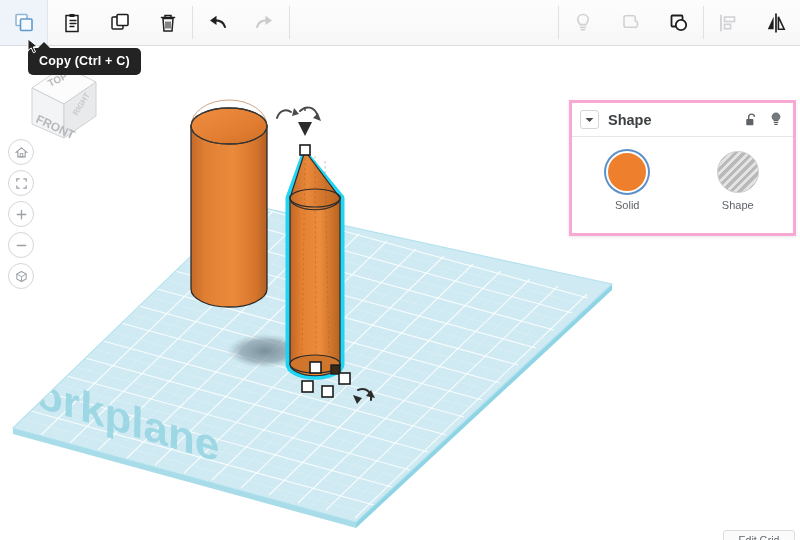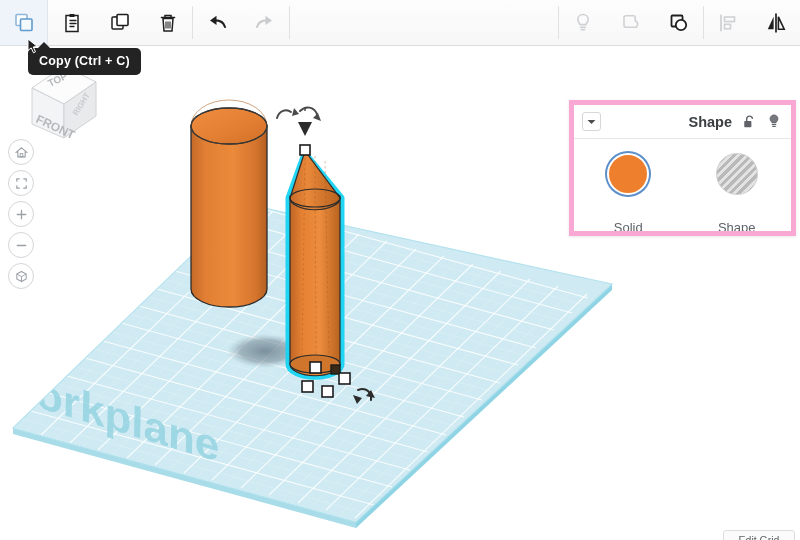--- a/index.html
+++ b/index.html
@@ -2,21 +2,21 @@
 <html><head>
 <meta charset="utf-8">
 <style>
   * { box-sizing: border-box; margin: 0; padding: 0; }
   html, body {
     width: 800px; height: 540px;
     overflow: hidden;
     font-family: "Liberation Sans", sans-serif;
     background: #ffffff;
   }
-  #app { position: relative; width: 800px; height: 540px; overflow: hidden; text-align: right; }
+  #app { position: relative; width: 800px; height: 540px; overflow: hidden; }
 
   
   .toolbar {
     position: absolute; left: 0; top: 0; width: 800px; height: 46px;
     background: linear-gradient(#fdfdfd, #f7f7f8);
     border-bottom: 1px solid #dcdde0;
     display: flex; align-items: stretch;
   }
   .tb-btn {
     width: 48px; height: 45px;
@@ -68,21 +68,21 @@
     margin: 5px auto;
     display: flex; align-items: center; justify-content: center;
     color: #9aa0a6;
   }
   .navbtn svg { display:block; }
 
   
   .shape-panel {
     position: absolute; left: 569px; top: 54px; width: 227px; height: 136px;
     background: #ffffff;
-    border: 5px solid #f9a8d4;
+    border: 3px solid #f9a8d4;
     border-radius: 0;
     box-shadow: 0 1px 3px rgba(0,0,0,0.10);
     overflow: hidden;
   }
   .shape-header {
     height: 34px; display: flex; align-items: center;
     border-bottom: 1px solid #e6e7e9;
     padding: 0 10px 0 8px;
     background: #fff;
   }
@@ -105,21 +105,21 @@
   .swatch.solid {
     background: #ee7f2d;
     border: 2px solid #ffffff;
     box-shadow: 0 0 0 2px #5b8fc9;
   }
   .swatch.hole {
     background: repeating-linear-gradient(-45deg,
       #b9b9b9 0px, #b9b9b9 3px, #e3e3e3 3px, #e3e3e3 6px);
     border: 1px solid #cfcfcf;
   }
-  .swatch-label { font-size: 13px; color: #5f6368; margin-top: 25px; }
+  .swatch-label { font-size: 11px; color: #5f6368; margin-top: 6px; }
 
   
   .editgrid-btn {
     position: absolute; left: 723px; top: 484px; width: 72px; height: 20px;
     border: 1px solid #dcdde0; background: #fbfbfc; border-radius: 3px;
     font-size: 10.5px; color: #5f6368;
     display: flex; align-items: center; justify-content: center;
   }
 
   

